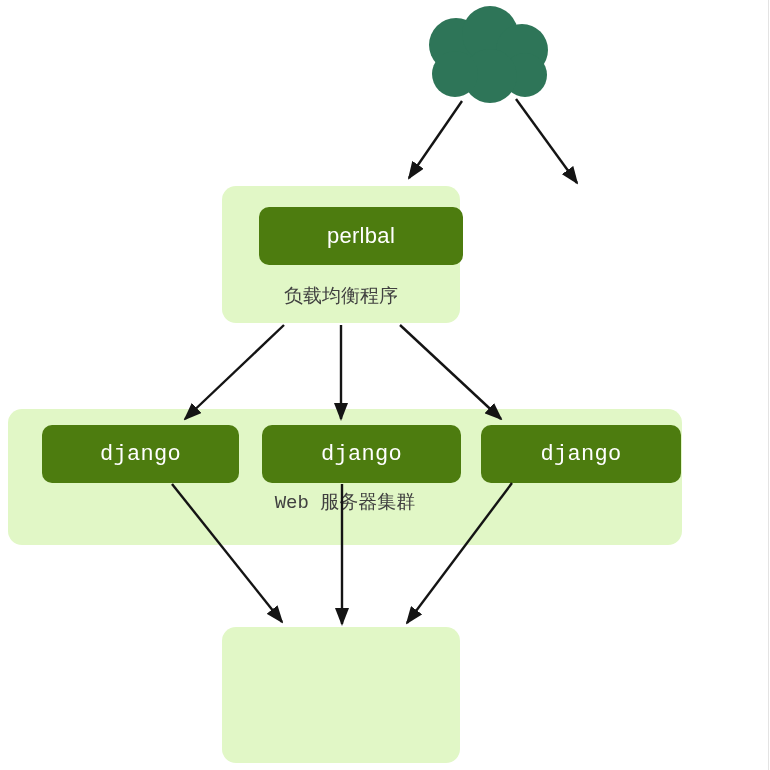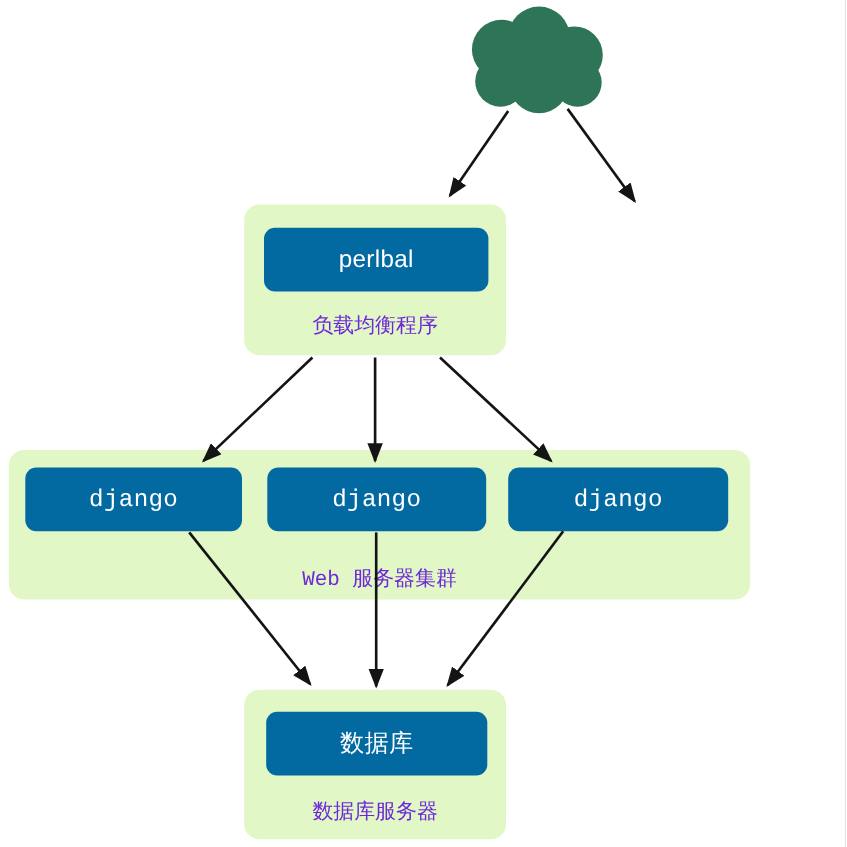--- a/index.html
+++ b/index.html
@@ -4,40 +4,41 @@
 <style>
   html,body{margin:0;padding:0;background:#ffffff;}
   .stage{
     position:relative;width:770px;height:770px;background:#ffffff;
     font-family:"Liberation Sans","DejaVu Sans",sans-serif;overflow:hidden;
   }
   .group{
     position:absolute;background:#E1F7C6;border-radius:14px;
   }
   .node{
-    position:absolute;background:#0369a1;border-radius:10px;
+    position:absolute;background:#4d7c0f;border-radius:10px;
     color:#ffffff;font-size:22px;
     display:flex;align-items:center;justify-content:center;
     letter-spacing:.3px;
+    margin-left:19px;
   }
   .caption{
     position:absolute;left:0;right:0;text-align:center;
-    color:#6d28d9;font-size:19px;
+    color:#404040;font-size:19px;
   }
   #g-lb{left:222px;top:186px;width:238px;height:137px;}
   #n-lb{left:18px;top:21px;width:204px;height:58px;}
   #c-lb{top:97px;}
   #g-media{left:523px;top:186px;width:239px;height:137px;}
   #n-media{left:17px;top:21px;width:202px;height:58px;}
   #c-media{top:97px;}
   #g-cluster{left:8px;top:409px;width:674px;height:136px;font-family:Liberation Mono, monospace;}
   #n-web1{left:15px;top:16px;width:197px;height:58px;}
   #n-web2{left:235px;top:16px;width:199px;height:58px;}
   #n-web3{left:454px;top:16px;width:200px;height:58px;}
-  #c-cluster{top:104px;}
+  #c-cluster{top:80px;}
   #g-db{left:222px;top:627px;width:238px;height:136px;}
   #n-db{left:20px;top:20px;width:201px;height:58px;}
   #c-db{top:98px;}
   #cloud{position:absolute;left:420px;top:4px;z-index:4;}
   #arrows{position:absolute;left:0;top:0;z-index:3;pointer-events:none;}
   #arrows line{stroke:#141414;stroke-width:2.4px;}
   .page-edge{position:absolute;left:768px;top:0;width:1px;height:770px;background:#e3e3e3;}
 </style>
 </head>
 <body>
@@ -78,18 +79,16 @@
 
 
   <div class="group" id="g-cluster">
     <div class="node" id="n-web1">django</div>
     <div class="node" id="n-web2">django</div>
     <div class="node" id="n-web3">django</div>
     <div class="caption" id="c-cluster">Web 服务器集群</div>
   </div>
 
   <div class="group" id="g-db">
-    <div class="node" id="n-db">数据库</div>
-    <div class="caption" id="c-db">数据库服务器</div>
   </div>
 
   <div class="page-edge"></div>
 </div>
 
 </body></html>

